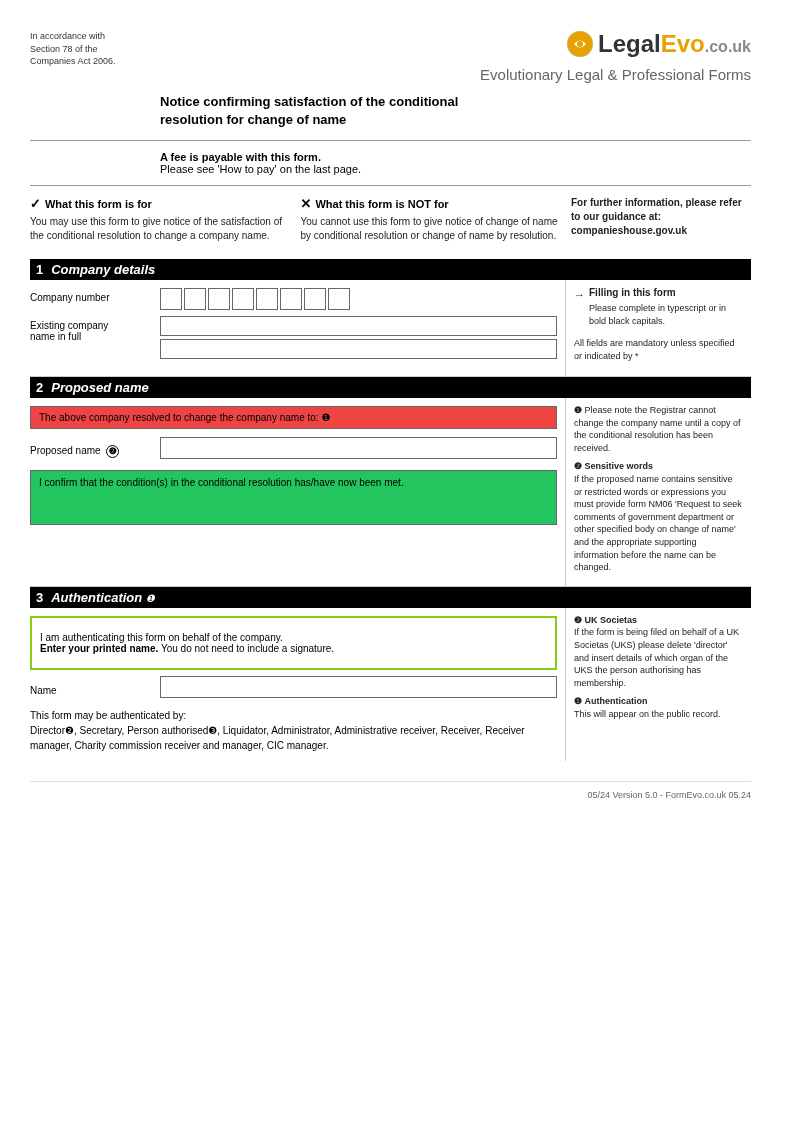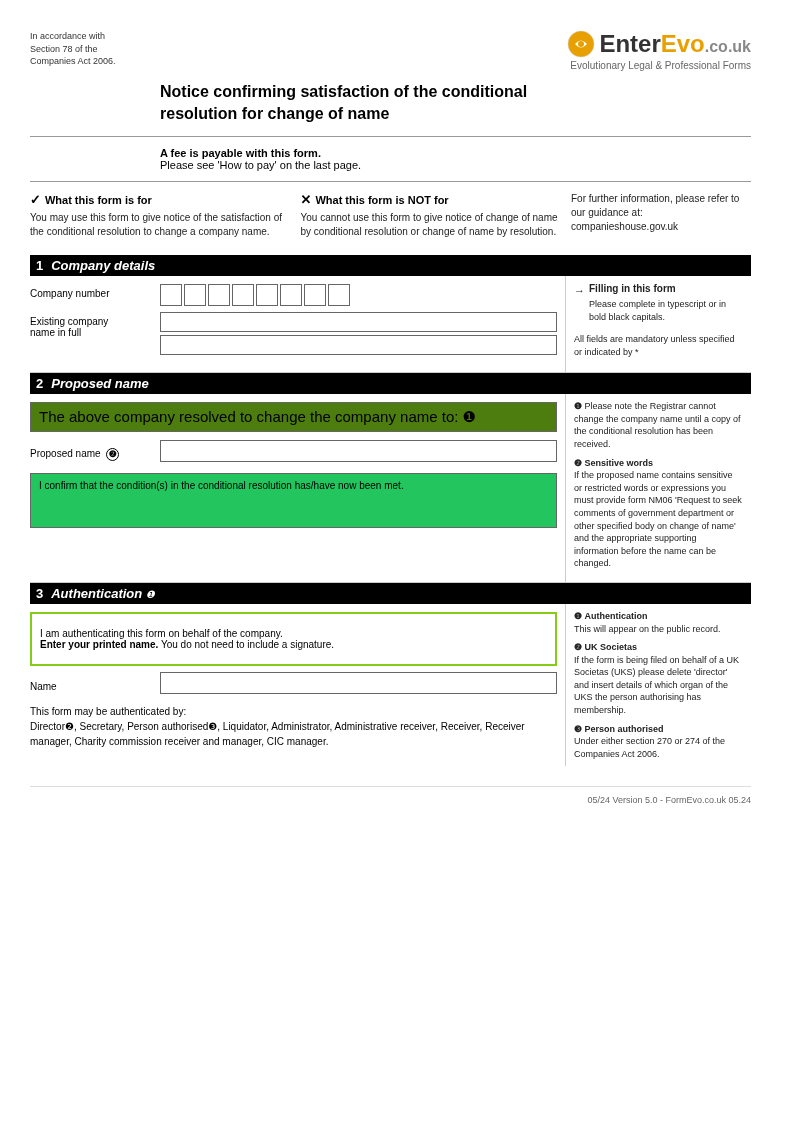--- a/index.html
+++ b/index.html
@@ -54,27 +54,27 @@
     .logo-main {
       display: flex;
       align-items: center;
       gap: 4px;
     }
     .logo-icon {
       width: 28px;
       height: 28px;
     }
     .logo-tagline {
-      font-size: 10px;
+      font-size: 15px;
       color: #666;
-      margin-top: 2px;
+      margin-top: 8px;
     }
 
     .page-title {
-      font-size: 16px;
+      font-size: 13px;
       font-weight: bold;
       margin: 10px 0 12px 0;
       line-height: 1.35;
     }
 
     hr.title-divider {
       border: none;
       border-top: 1px solid #999;
       margin-bottom: 10px;
     }
@@ -221,23 +221,23 @@
     .sidebar-text {
       font-size: 9px;
       line-height: 1.4;
       margin-bottom: 6px;
     }
 
     
     .resolve-box {
       border: 1px solid #666;
       padding: 5px 8px;
-      font-size: 15px;
+      font-size: 10px;
       margin-bottom: 8px;
-      background: #4d7c0f;
+      background: #ef4444;
     }
     .info-circle {
       display: inline-flex;
       align-items: center;
       justify-content: center;
       width: 13px;
       height: 13px;
       border-radius: 50%;
       border: 1.5px solid #000;
       font-size: 9px;
@@ -314,21 +314,21 @@
     </div>
     <div class="header-logo">
       <div class="logo-main">
 
         <svg class="logo-icon" viewBox="0 0 28 28" xmlns="http://www.w3.org/2000/svg">
           <circle cx="14" cy="14" r="13" fill="#e8a000" stroke="#ccc" stroke-width="0.5"></circle>
           <path d="M8 14 Q14 7 20 14 Q14 21 8 14Z" fill="white"></path>
           <circle cx="14" cy="14" r="3" fill="#e8a000"></circle>
         </svg>
         <span style="font-size:24px; font-weight:bold; color:#333;">
-          <span style="color:#333;">Enter</span><span style="color:#e8a000;">Evo</span><span style="color:#888; font-size:16px;">.co.uk</span>
+          <span style="color:#333;">Legal</span><span style="color:#e8a000;">Evo</span><span style="color:#888; font-size:16px;">.co.uk</span>
         </span>
       </div>
       <div class="logo-tagline">Evolutionary Legal &amp; Professional Forms</div>
     </div>
   </div>
 
   <div class="page-title" style="white-space:pre-line; margin-left:130px;">Notice confirming satisfaction of the conditional
 resolution for change of name</div>
 
   <hr class="title-divider">
@@ -348,21 +348,21 @@
       </div>
       <div class="form-info-text">You may use this form to give notice of the satisfaction of the conditional resolution to change a company name.</div>
     </div>
     <div class="form-info-col">
       <div class="form-info-title">
         <span class="x-mark">✕</span>
         <span>What this form is NOT for</span>
       </div>
       <div class="form-info-text">You cannot use this form to give notice of change of name by conditional resolution or change of name by resolution.</div>
     </div>
-    <div class="form-info-col" style="flex: 0 0 180px;">
+    <div class="form-info-col" style="flex: 0 0 180px; font-weight: bold;">
       <div class="form-info-text">
         <span>For further information, please refer to our guidance at:</span><br>
         <span>companieshouse.gov.uk</span>
       </div>
     </div>
   </div>
 
   <div class="section-block">
     <div class="section-header">
       <span class="section-number">1</span>
@@ -476,34 +476,29 @@
         </div>
 
         <div class="auth-authenticators">
           <div>This form may be authenticated by:</div>
           <div style="font-size:10px; line-height:1.5;">Director❷, Secretary, Person authorised❸, Liquidator, Administrator, Administrative receiver, Receiver, Receiver manager, Charity commission receiver and manager, CIC manager.</div>
         </div>
 
       </div>
       <div class="section-sidebar">
         <div style="margin-bottom:6px;">
+          <span class="sidebar-num">❷</span>
+          <span class="sidebar-bold">UK Societas</span><br>
+          <span class="sidebar-text">If the form is being filed on behalf of a UK Societas (UKS) please delete 'director' and insert details of which organ of the UKS the person authorising has membership.</span>
+        </div>
+        <div style="margin-bottom:6px;">
           <span class="sidebar-num">❶</span>
           <span class="sidebar-bold">Authentication</span><br>
           <span class="sidebar-text">This will appear on the public record.</span>
         </div>
-        <div style="margin-bottom:6px;">
-          <span class="sidebar-num">❷</span>
-          <span class="sidebar-bold">UK Societas</span><br>
-          <span class="sidebar-text">If the form is being filed on behalf of a UK Societas (UKS) please delete 'director' and insert details of which organ of the UKS the person authorising has membership.</span>
-        </div>
-        <div>
-          <span class="sidebar-num">❸</span>
-          <span class="sidebar-bold">Person authorised</span><br>
-          <span class="sidebar-text">Under either section 270 or 274 of the Companies Act 2006.</span>
-        </div>
       </div>
     </div>
   </div>
 
   <div class="page-footer">
     <span>05/24 Version 5.0 - FormEvo.co.uk 05.24</span>
   </div>
 
 </div>
 

